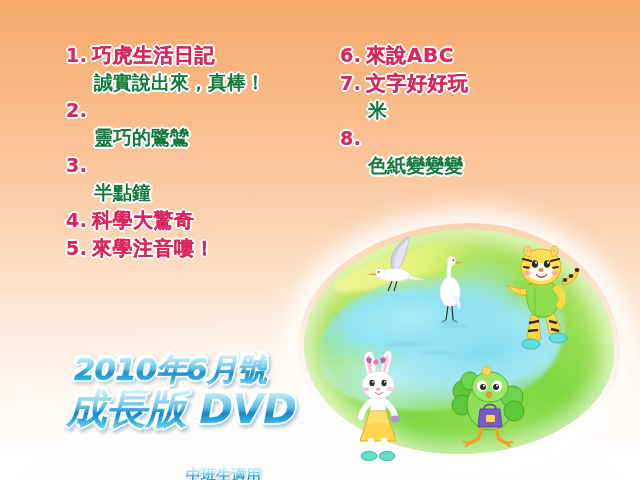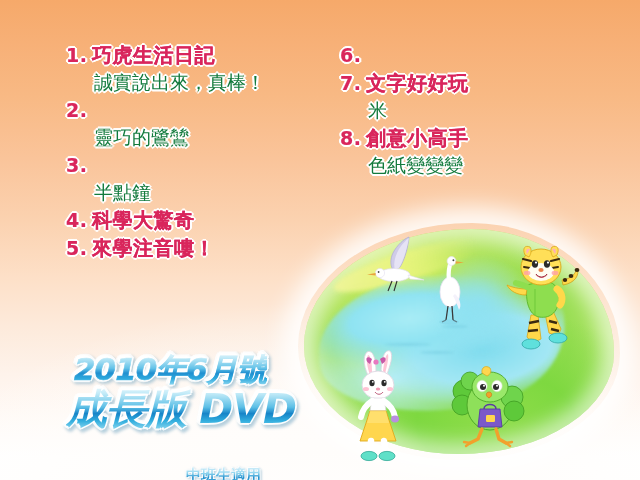--- a/index.html
+++ b/index.html
@@ -91,21 +91,21 @@
       2.2px 0 0 #fff, -2.2px 0 0 #fff, 0 2.2px 0 #fff, 0 -2.2px 0 #fff;
   }
   .num{
     min-width:26px;display:inline-block;
     font-family:"DejaVu Sans","Liberation Sans",sans-serif;
     font-size:19px;font-weight:bold;
   }
   .ttl{white-space:nowrap;}
   .row-sub{
     padding-left:28px;
-    font-size:19px;font-weight:normal;line-height:27px;
+    font-size:19px;font-weight:bold;line-height:27px;
     color:#127a3c;white-space:nowrap;
     text-shadow:
       1.6px 0 0 #fff, -1.6px 0 0 #fff, 0 1.6px 0 #fff, 0 -1.6px 0 #fff,
       1.2px 1.2px 0 #fff, -1.2px 1.2px 0 #fff, 1.2px -1.2px 0 #fff, -1.2px -1.2px 0 #fff,
       2.2px 0 0 #fff, -2.2px 0 0 #fff, 0 2.2px 0 #fff, 0 -2.2px 0 #fff;
   }
   .row-sub.latin{font-size:17px;letter-spacing:.6px;}
 
   
   .titleblock{position:absolute;left:66px;top:352px;width:240px;height:90px;}
@@ -348,35 +348,35 @@
         </div>
       </div>
 
     </div>
 
     <div class="col col-right">
 
       <div class="item">
         <div class="row-title">
           <span class="num">6.</span>
+          <span class="ttl">來說ABC</span>
         </div>
       </div>
 
       <div class="item">
         <div class="row-title">
           <span class="num">7.</span>
           <span class="ttl">文字好好玩</span>
         </div>
         <div class="row-sub">米</div>
       </div>
 
       <div class="item">
         <div class="row-title">
           <span class="num">8.</span>
-          <span class="ttl">創意小高手</span>
         </div>
         <div class="row-sub">色紙變變變</div>
       </div>
 
     </div>
   </div>
 
   <div class="titleblock">
     <div class="tl1">2010年6月號</div>
     <div class="tl2">成長版 DVD</div>

